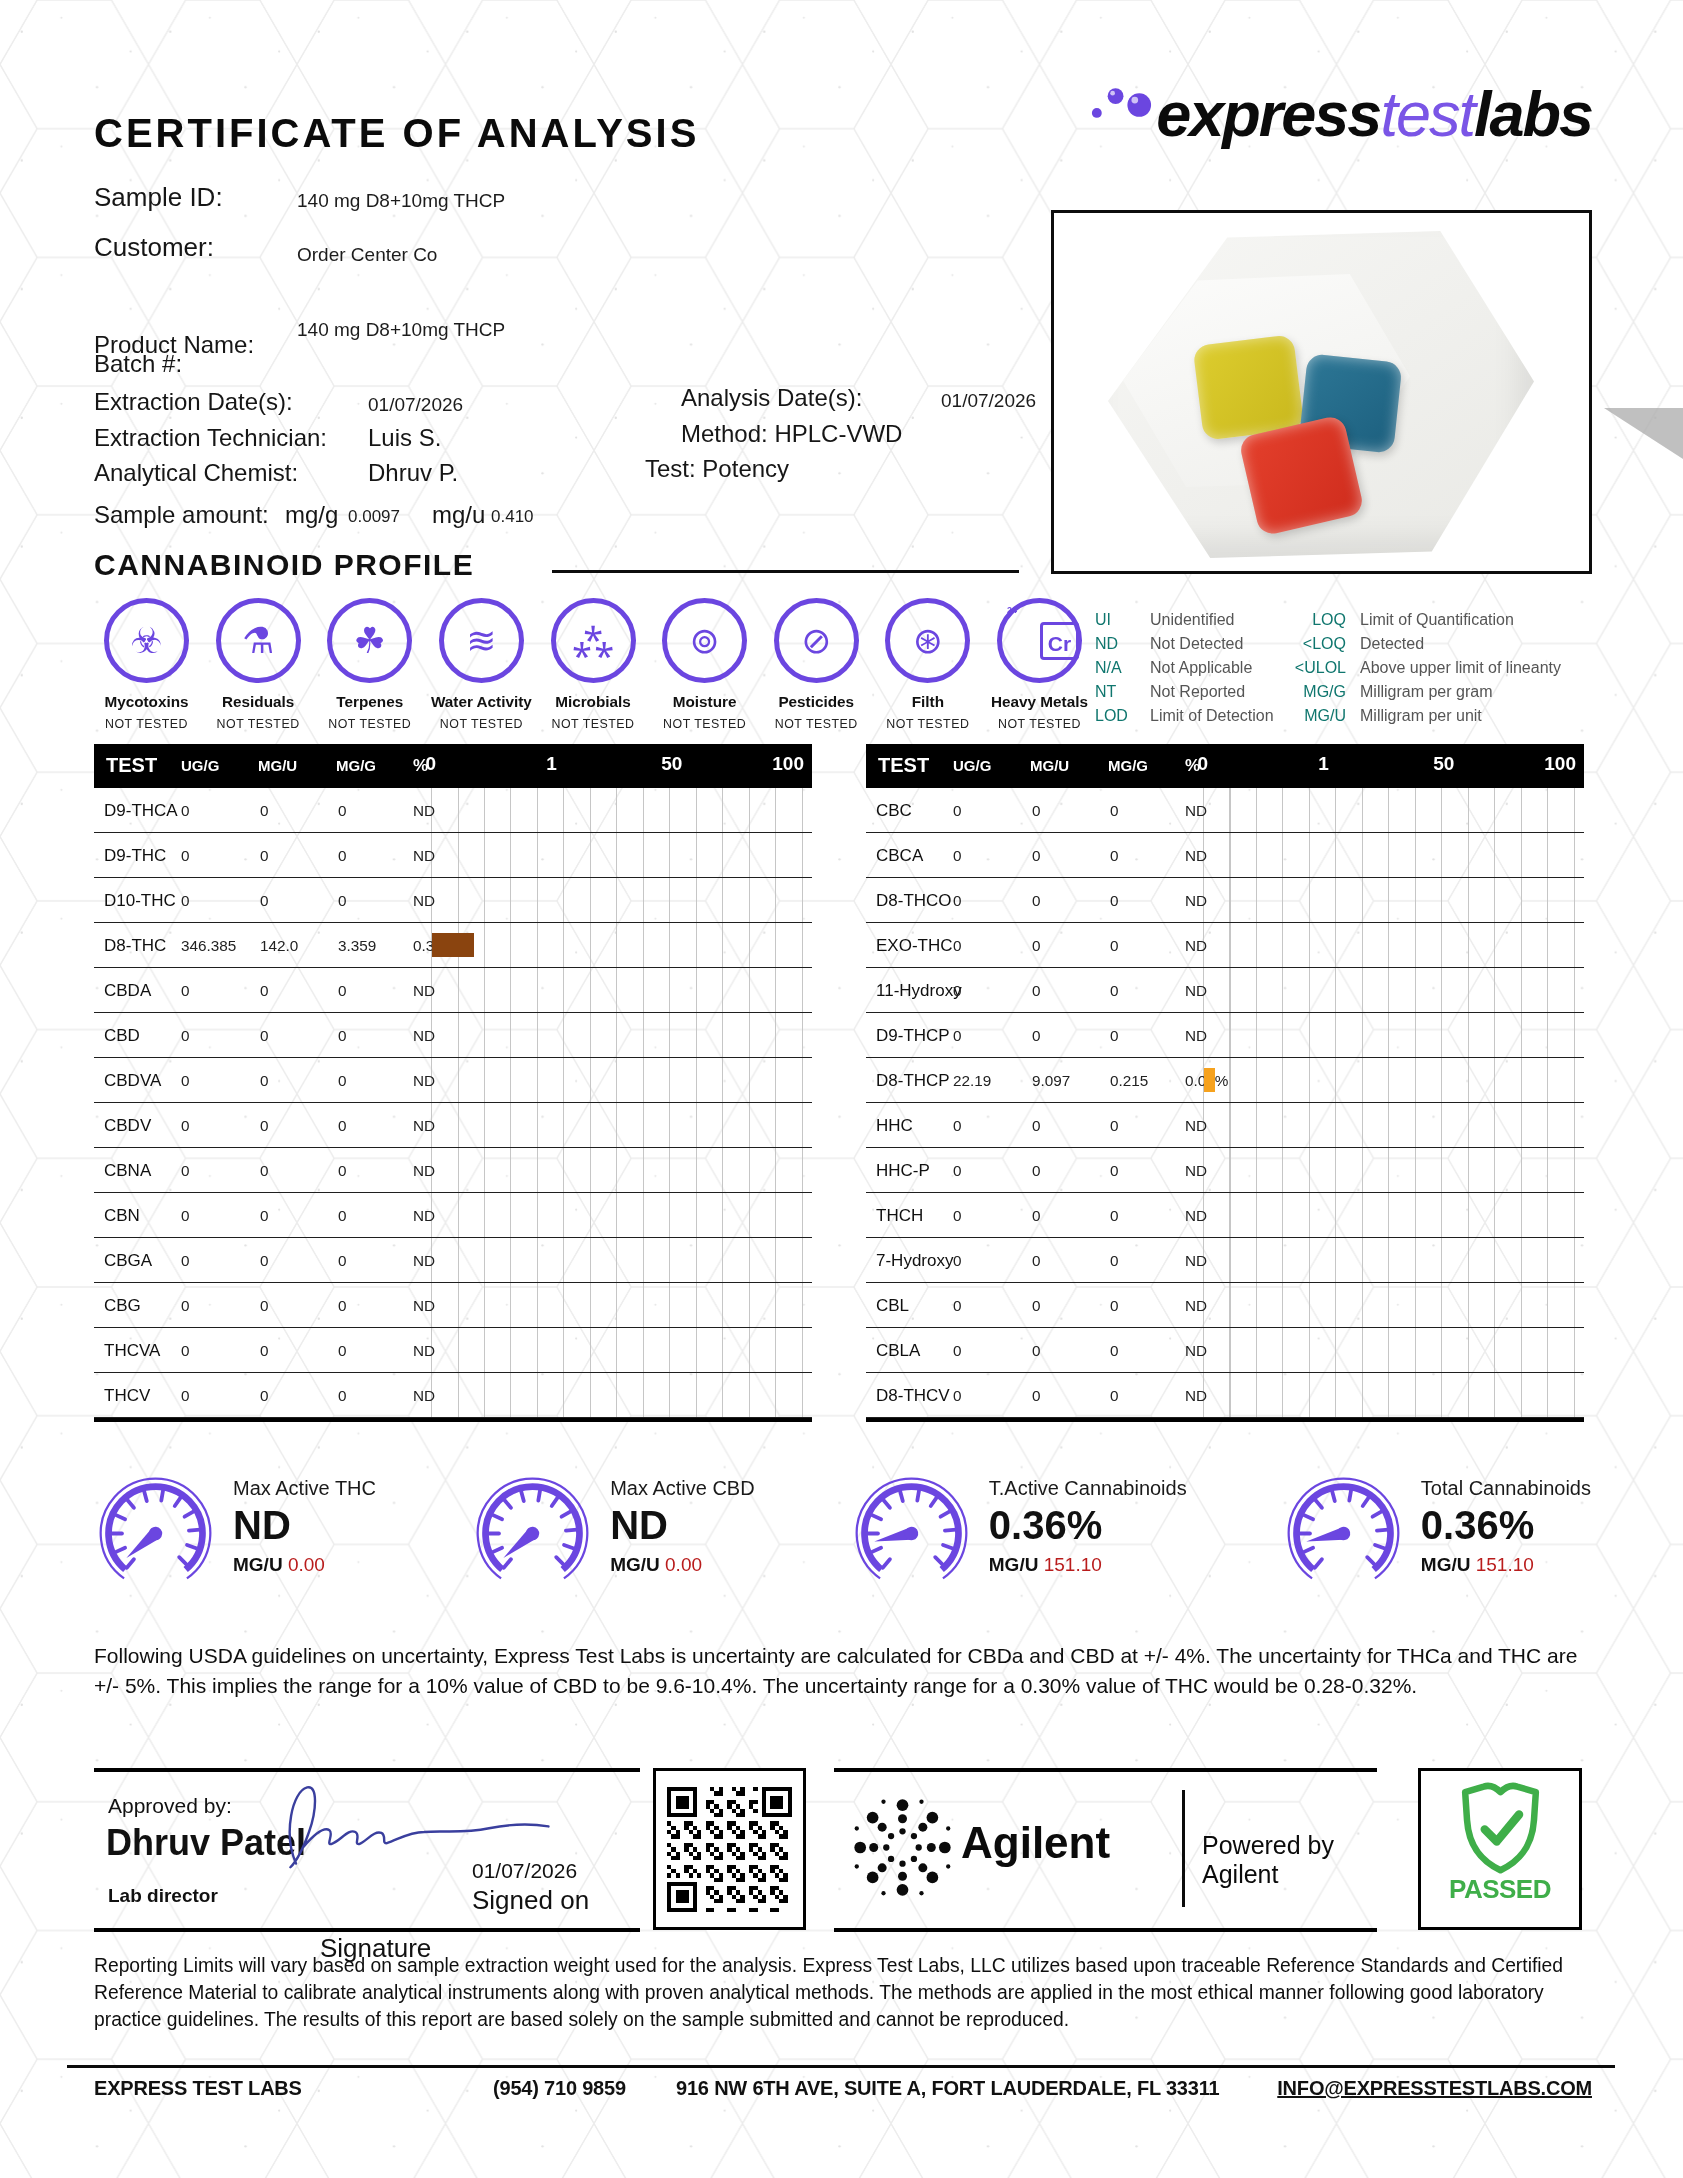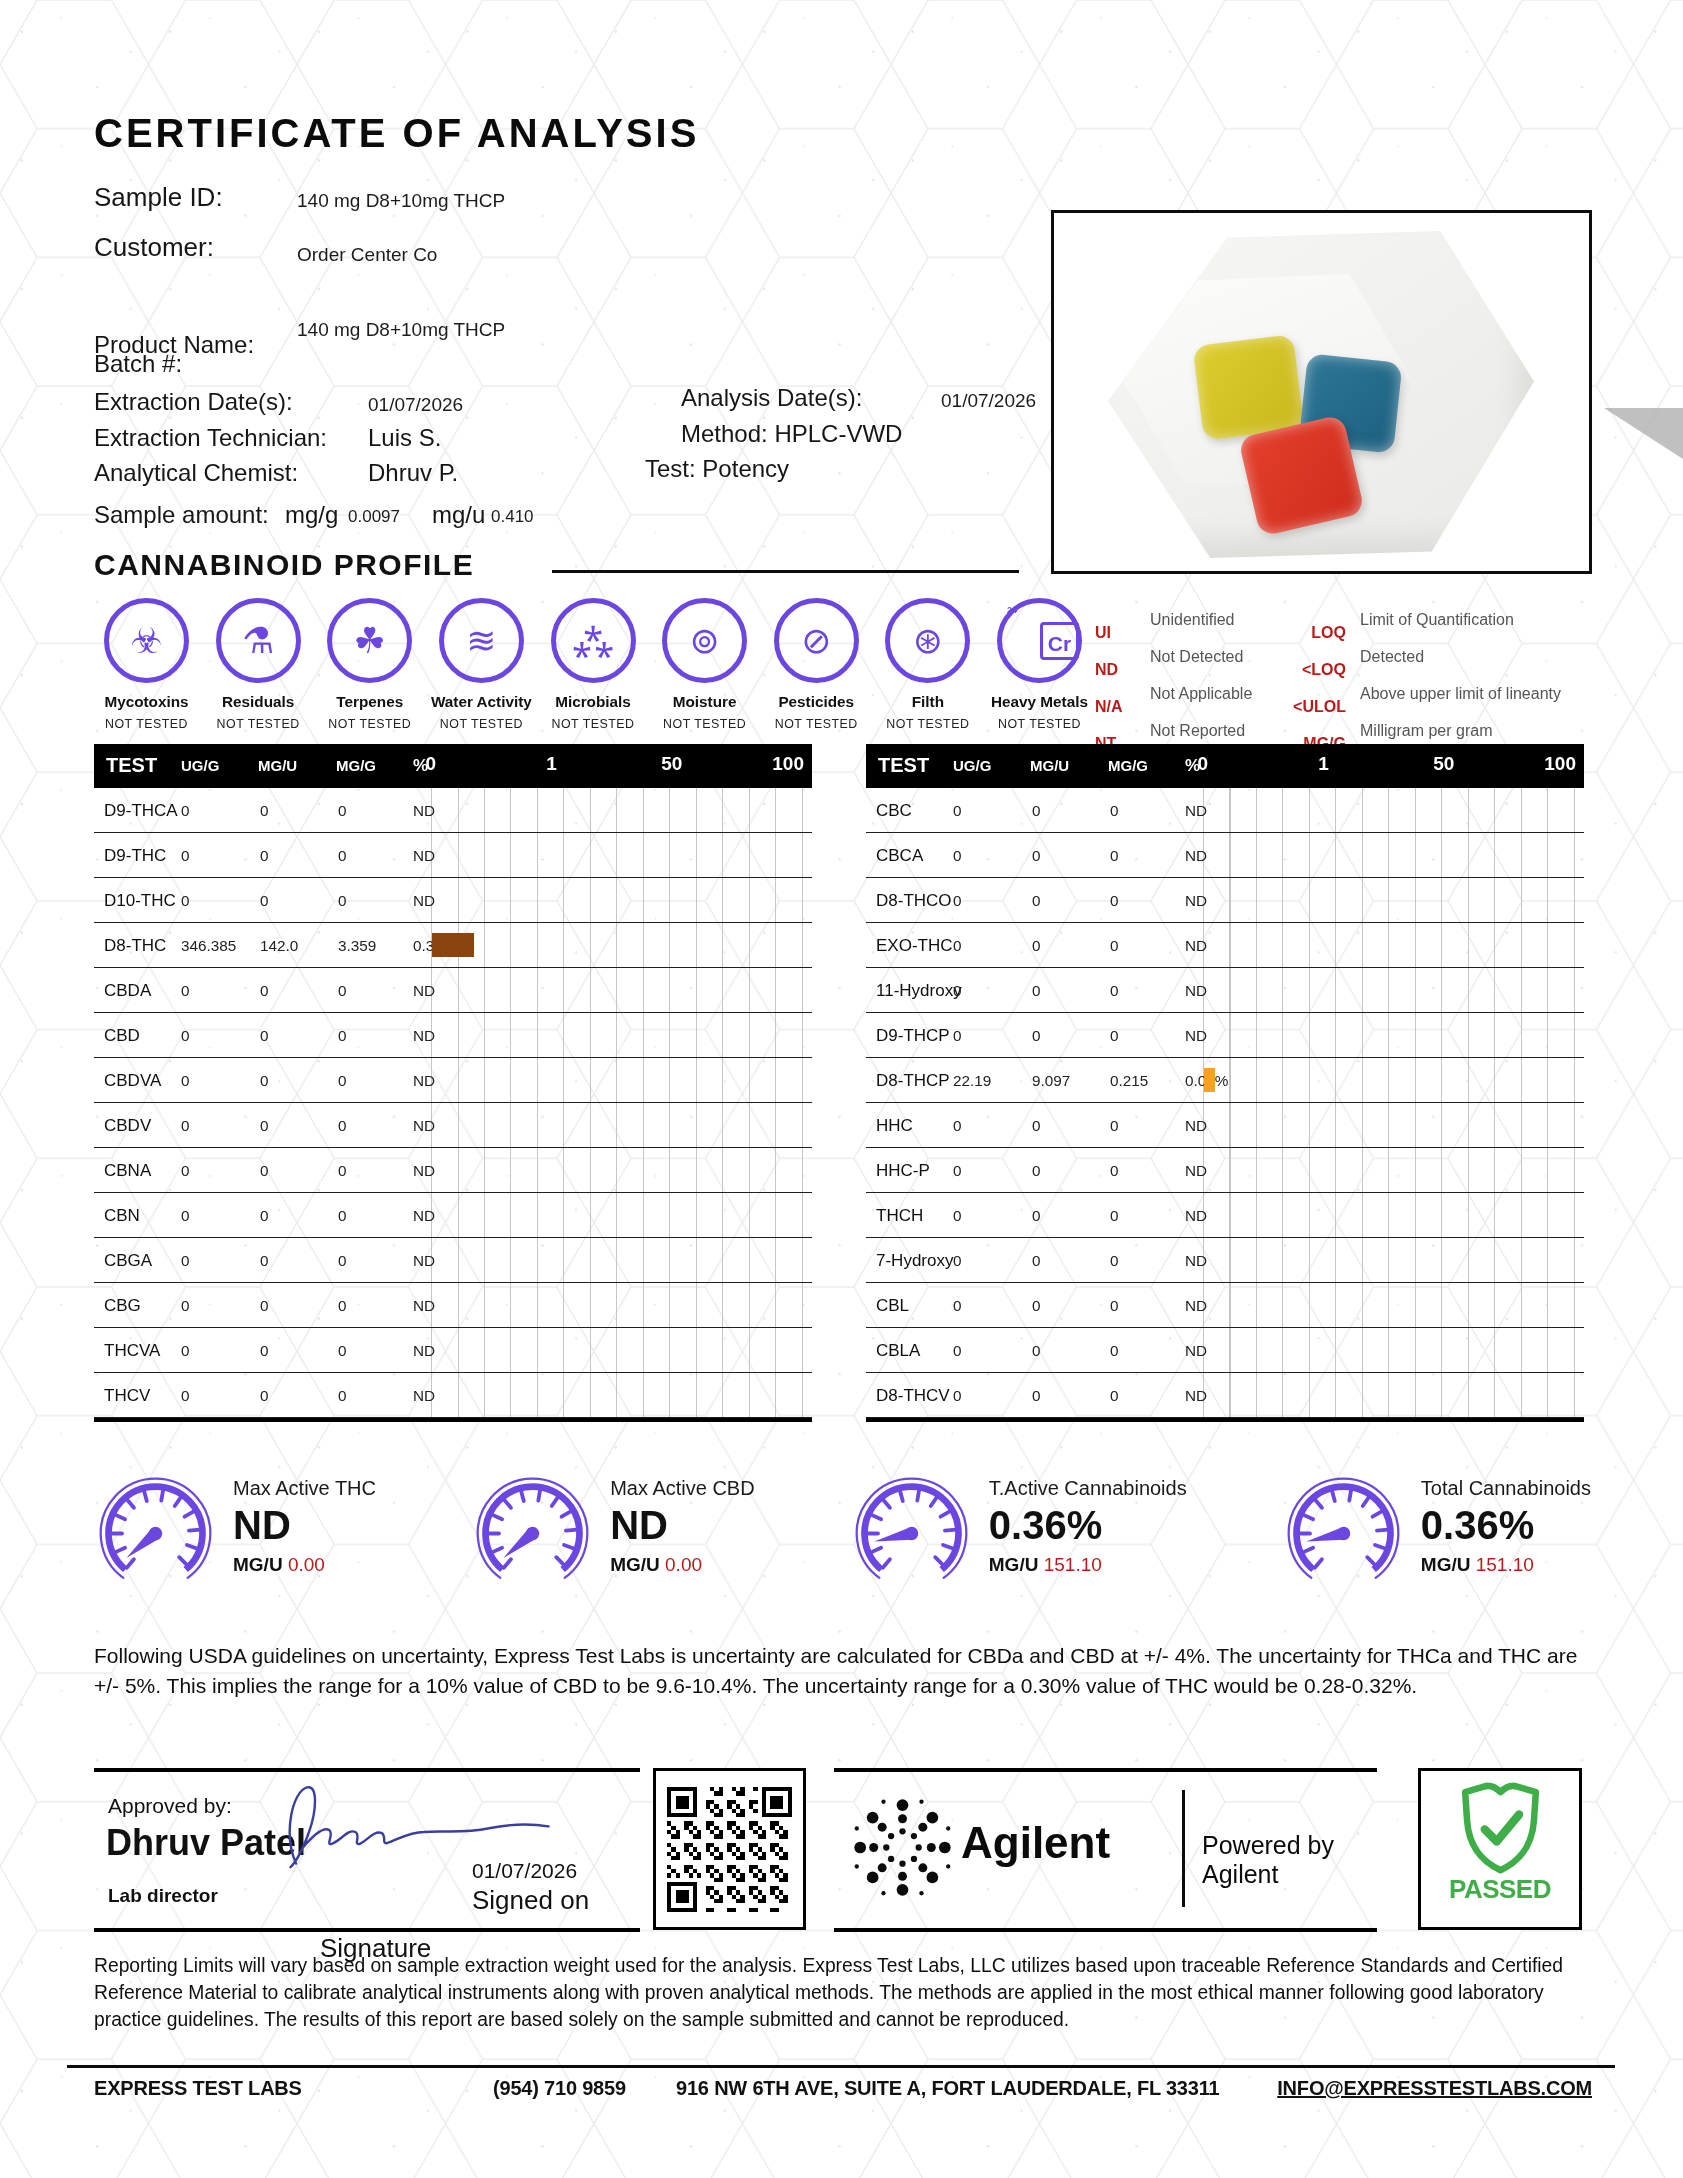--- a/index.html
+++ b/index.html
@@ -40,21 +40,21 @@
   .scr-circle{width:75px;height:75px;border:5px solid var(--purple);border-radius:50%;margin:0 auto;display:flex;align-items:center;justify-content:center;position:relative;color:var(--purple);}
   .scr-glyph{font-size:36px;line-height:1;position:relative;}
   .scr-item:last-child .scr-glyph{font-size:21px;font-weight:bold;border:3px solid var(--purple);border-radius:4px;padding:8px 5px 3px 5px;margin-left:40px;}
   .scr-sub{position:absolute;top:2px;left:5px;font-size:9px;font-weight:bold;color:var(--purple);}
   .scr-sub:empty{display:none;}
   .scr-label{margin-top:10px;text-align:center;font-weight:bold;font-size:15.3px;}
   .scr-status{margin-top:6px;text-align:center;font-size:12.4px;letter-spacing:0.5px;color:#222;}
   
   .legend-col{font-size:16px;color:#555;line-height:24px;}
   .legend-row{display:flex;}
-  .legend-abbr{font-weight:bold;color:#b91c1c;margin-top:13px;}
+  .legend-abbr{font-weight:normal;color:#0f766e;}
   .legend1{left:1095px;top:608px;}
   .legend1 .legend-abbr{width:55px;}
   .legend2{left:1269px;top:608px;}
   .legend2 .legend-abbr{width:77px;text-align:right;padding-right:14px;}
   
   .ctable{top:744px;width:718px;}
   .ctable-left{left:94px;}
   .ctable-right{left:866px;}
   .t-head{position:relative;height:44px;background:#000;color:#fff;}
   .t-head span{position:absolute;font-weight:bold;}
@@ -142,20 +142,30 @@
         <circle cx="62" cy="18" r="1" fill="#e5e5e5"></circle>
         <circle cx="132" cy="52" r="1.1" fill="#e2e2e2"></circle>
       </pattern>
     </defs>
     <rect width="1700" height="2200" fill="url(#hexp)"></rect>
   </svg>
 
   <div id="content">
 
     <div class="abs coa-title">CERTIFICATE OF ANALYSIS</div>
+    <div class="abs logo">
+      <svg width="71" height="48" viewBox="0 0 72 48">
+        <circle cx="12" cy="30" r="5" fill="#6b46e0"></circle>
+        <circle cx="31" cy="13" r="8" fill="#6b46e0"></circle>
+        <circle cx="28" cy="10" r="2.4" fill="#cfc2f5"></circle>
+        <circle cx="55" cy="22" r="12" fill="#6b46e0"></circle>
+        <circle cx="50.5" cy="17" r="3.4" fill="#cfc2f5"></circle>
+      </svg>
+      <div class="logo-text"><span class="logo-express">express</span><span class="logo-test">test</span><span class="logo-labs">labs</span></div>
+    </div>
 
     <div class="abs lbl lbl-lg" style="left:94px;top:182px">Sample ID:</div>
     <div class="abs val" style="left:297px;top:190px">140 mg D8+10mg THCP</div>
     <div class="abs lbl lbl-lg" style="left:94px;top:232px">Customer:</div>
     <div class="abs val" style="left:297px;top:244px">Order Center Co</div>
     <div class="abs lbl" style="left:94px;top:331px">Product Name:</div>
     <div class="abs val" style="left:297px;top:319px">140 mg D8+10mg THCP</div>
     <div class="abs lbl" style="left:94px;top:350px">Batch #:</div>
     <div class="abs lbl" style="left:94px;top:388px">Extraction Date(s):</div>
     <div class="abs val" style="left:368px;top:394px">01/07/2026</div>

